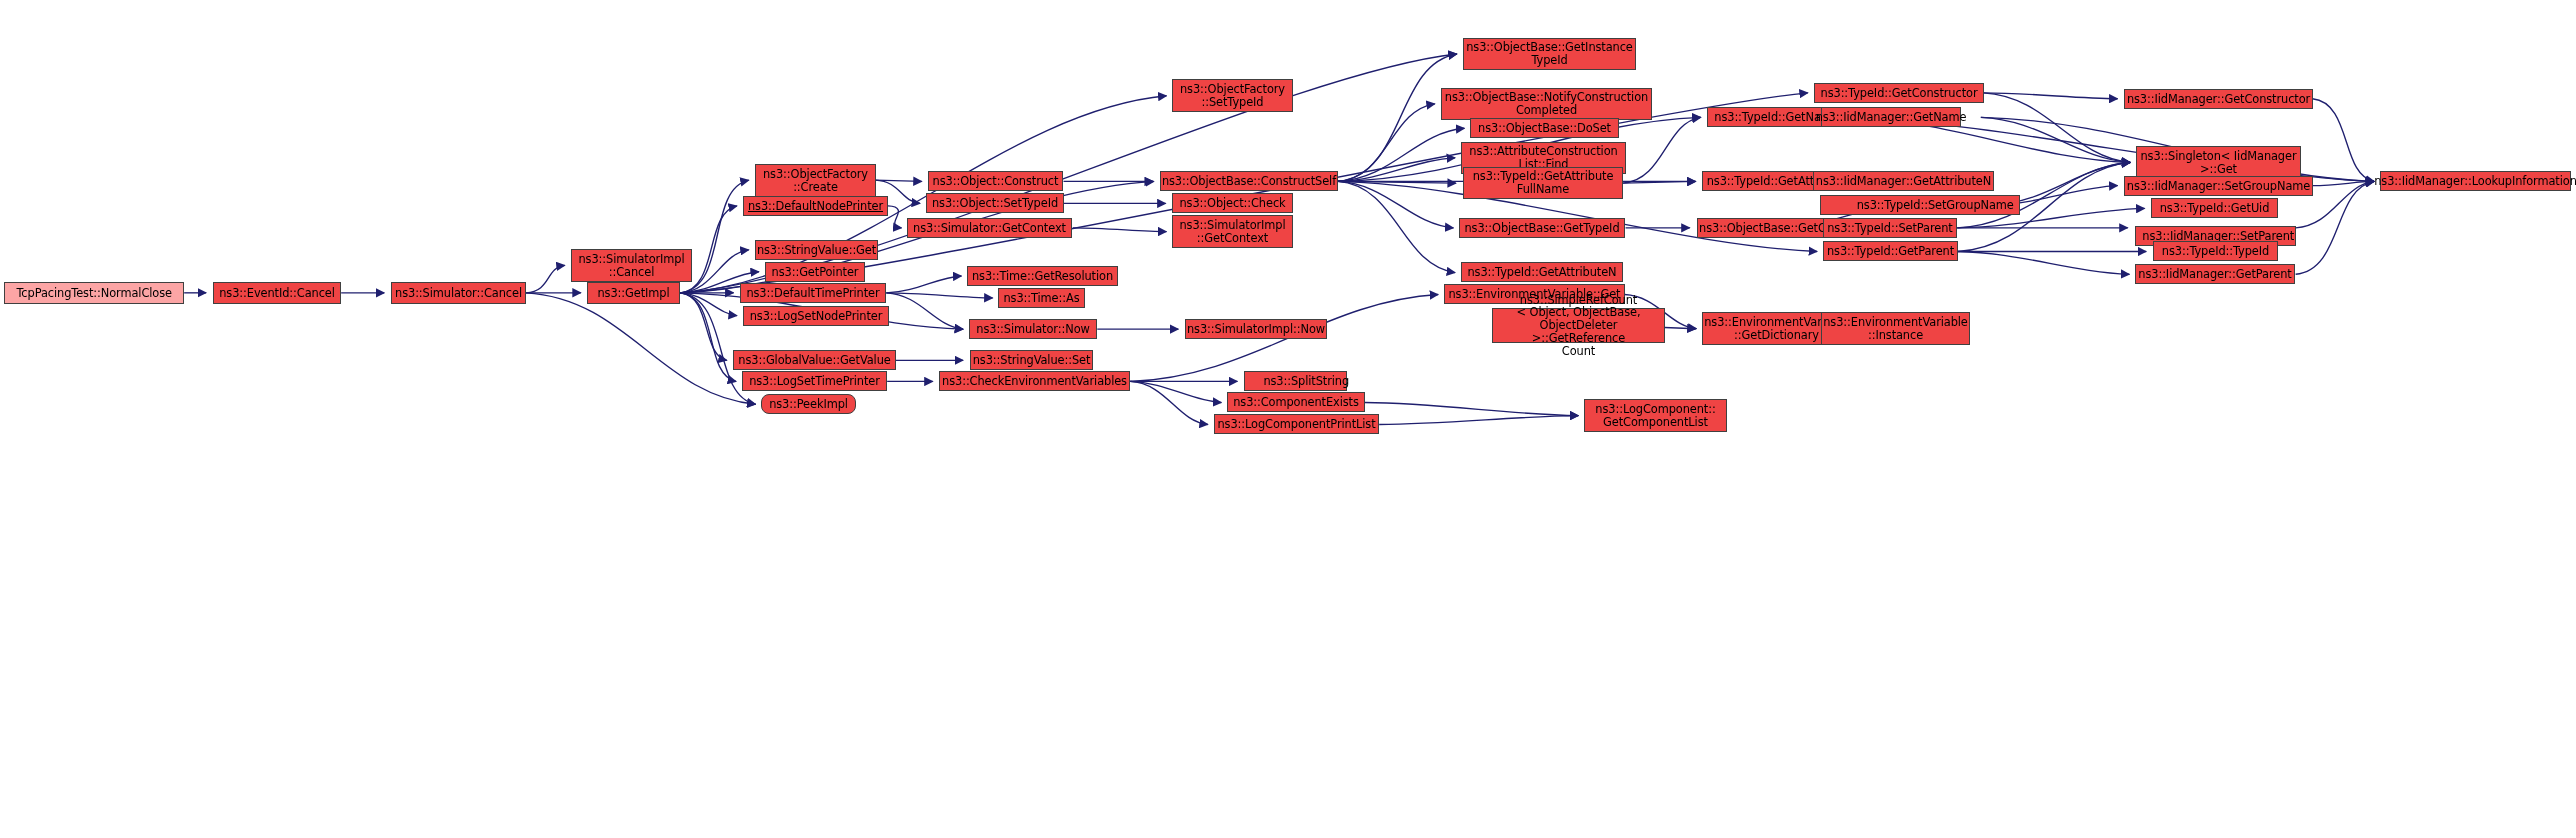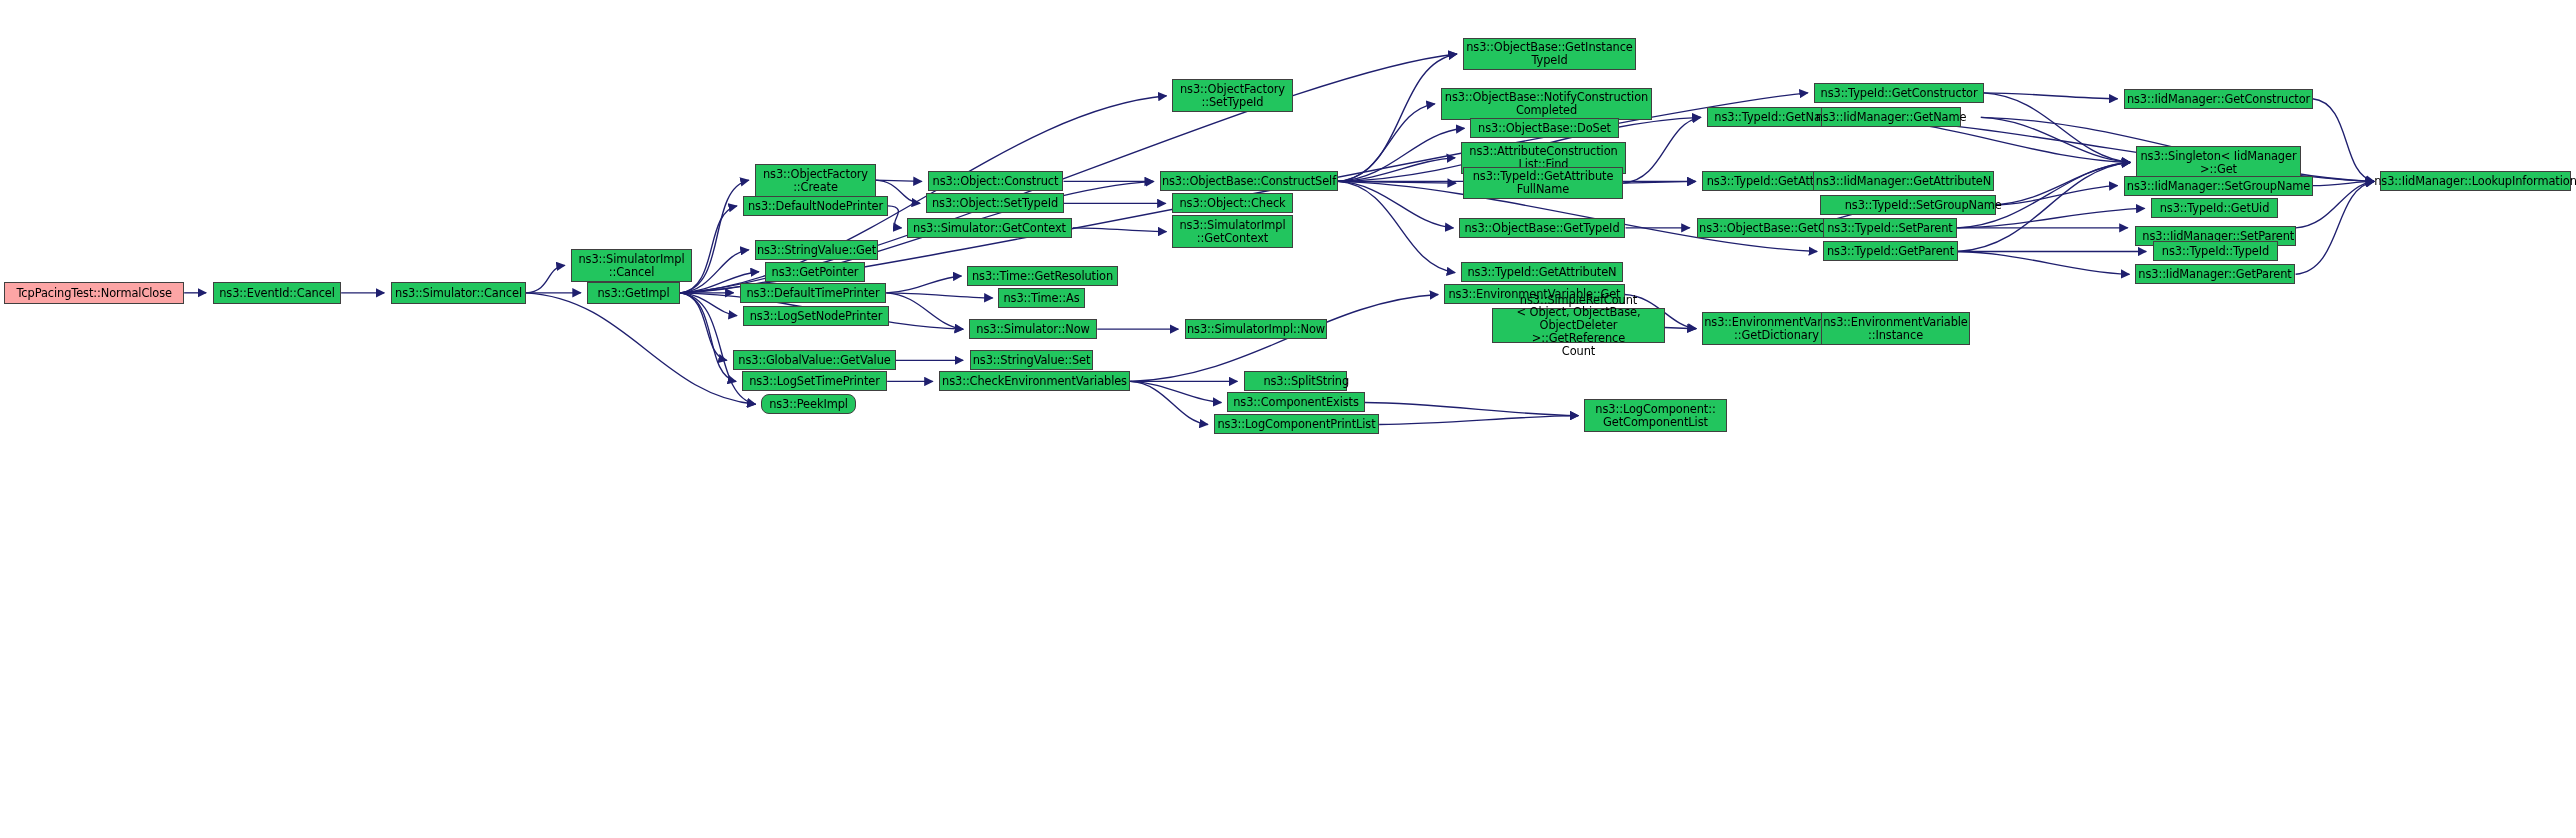--- a/index.html
+++ b/index.html
@@ -28,21 +28,21 @@
     width: 2576px;
     height: 838px;
   }
   .node {
     position: absolute;
     box-sizing: border-box;
     display: flex;
     align-items: center;
     justify-content: center;
     text-align: center;
-    background: #22c55e;
+    background: #ef4444;
     border: 0.8px solid #404040;
     color: #000000;
     font-size: 11.4px;
     line-height: 12.7px;
     letter-spacing: -0.1px;
     white-space: pre-line;
     padding: 0 2.5px;
     cursor: pointer;
   }
   .node.root {
@@ -144,21 +144,21 @@
   </svg>
   <div id="node-layer">
       <div class="node thick root" style="left: 4.2px; top: 282px; width: 180px; height: 22px;"><span>TcpPacingTest::NormalClose</span></div>
       <div class="node thick" style="left: 213px; top: 282px; width: 128px; height: 22px;"><span>ns3::EventId::Cancel</span></div>
       <div class="node thick" style="left: 391px; top: 282px; width: 135px; height: 22px;"><span>ns3::Simulator::Cancel</span></div>
       <div class="node thick" style="left: 587px; top: 282px; width: 93px; height: 22px;"><span>ns3::GetImpl</span></div>
       <div class="node thick" style="left: 571px; top: 249px; width: 121px; height: 33px;"><span>ns3::SimulatorImpl
 ::Cancel</span></div>
       <div class="node thick" style="left: 755px; top: 164px; width: 121px; height: 33px;"><span>ns3::ObjectFactory
 ::Create</span></div>
-      <div class="node thick" style="left: 743px; top: 196px; width: 145px; height: 20px;"><span>ns3::DefaultNodePrinter</span></div>
+      <div class="node thick" style="left: 743px; top: 196px; width: 145px; height: 20px; text-decoration: underline;"><span>ns3::DefaultNodePrinter</span></div>
       <div class="node thick" style="left: 755px; top: 240px; width: 123px; height: 20px;"><span>ns3::StringValue::Get</span></div>
       <div class="node thick" style="left: 765px; top: 262px; width: 100px; height: 20px;"><span>ns3::GetPointer</span></div>
       <div class="node thick" style="left: 740px; top: 283px; width: 146px; height: 20px;"><span>ns3::DefaultTimePrinter</span></div>
       <div class="node thick" style="left: 743px; top: 306px; width: 146px; height: 20px;"><span>ns3::LogSetNodePrinter</span></div>
       <div class="node thick" style="left: 733px; top: 350px; width: 163px; height: 20px;"><span>ns3::GlobalValue::GetValue</span></div>
       <div class="node thick" style="left: 742px; top: 371px; width: 145px; height: 20px;"><span>ns3::LogSetTimePrinter</span></div>
       <div class="node thick" style="left: 761px; top: 394px; width: 95px; height: 20px; border-radius: 8px;"><span>ns3::PeekImpl</span></div>
       <div class="node thick" style="left: 928px; top: 171px; width: 135px; height: 20px;"><span>ns3::Object::Construct</span></div>
       <div class="node thick" style="left: 926px; top: 193px; width: 138px; height: 20px;"><span>ns3::Object::SetTypeId</span></div>
       <div class="node thick" style="left: 907px; top: 218px; width: 165px; height: 20px;"><span>ns3::Simulator::GetContext</span></div>
@@ -196,21 +196,21 @@
       <div class="node thick" style="left: 1707px; top: 107px; width: 139px; height: 20px;"><span>ns3::TypeId::GetName</span></div>
       <div class="node thick" style="left: 1702px; top: 171px; width: 150px; height: 20px;"><span>ns3::TypeId::GetAttribute</span></div>
       <div class="node thick" style="left: 1697px; top: 218px; width: 173px; height: 20px;"><span>ns3::ObjectBase::GetObjectIid</span></div>
       <div class="node thick" style="left: 1702px; top: 312px; width: 149px; height: 33px;"><span>ns3::EnvironmentVariable
 ::GetDictionary</span></div>
       <div class="node thick" style="left: 1584px; top: 399px; width: 143px; height: 33px;"><span>ns3::LogComponent::
 GetComponentList</span></div>
       <div class="node thick" style="left: 1814px; top: 83px; width: 170px; height: 20px;"><span>ns3::TypeId::GetConstructor</span></div>
       <div class="node thick" style="left: 1821px; top: 107px; width: 140px; height: 20px;"><span>ns3::IidManager::GetName</span></div>
       <div class="node thick" style="left: 1813px; top: 171px; width: 181px; height: 20px;"><span>ns3::IidManager::GetAttributeN</span></div>
-      <div class="node thick" style="left: 1820px; top: 195px; width: 176px; height: 20px; padding-left: 33px;"><span>ns3::TypeId::SetGroupName</span></div>
+      <div class="node thick" style="left: 1820px; top: 195px; width: 200px; height: 20px; padding-left: 33px;"><span>ns3::TypeId::SetGroupName</span></div>
       <div class="node thick" style="left: 1823px; top: 218px; width: 134px; height: 20px;"><span>ns3::TypeId::SetParent</span></div>
       <div class="node thick" style="left: 1823px; top: 241px; width: 135px; height: 20px;"><span>ns3::TypeId::GetParent</span></div>
       <div class="node thick" style="left: 1821px; top: 312px; width: 149px; height: 33px;"><span>ns3::EnvironmentVariable
 ::Instance</span></div>
       <div class="node thick" style="left: 2124px; top: 89px; width: 189px; height: 20px;"><span>ns3::IidManager::GetConstructor</span></div>
       <div class="node thick" style="left: 2136px; top: 146px; width: 165px; height: 33px;"><span>ns3::Singleton&lt; IidManager
 &gt;::Get</span></div>
       <div class="node thick" style="left: 2124px; top: 176px; width: 189px; height: 20px;"><span>ns3::IidManager::SetGroupName</span></div>
       <div class="node thick" style="left: 2151px; top: 198px; width: 127px; height: 20px;"><span>ns3::TypeId::GetUid</span></div>
       <div class="node thick" style="left: 2135px; top: 226px; width: 161px; height: 20px; padding-left: 8px;"><span>ns3::IidManager::SetParent</span></div>

